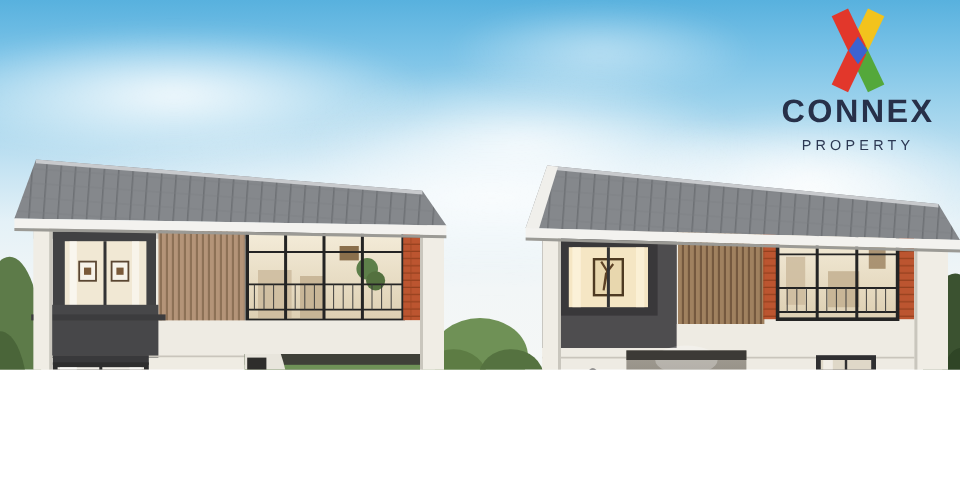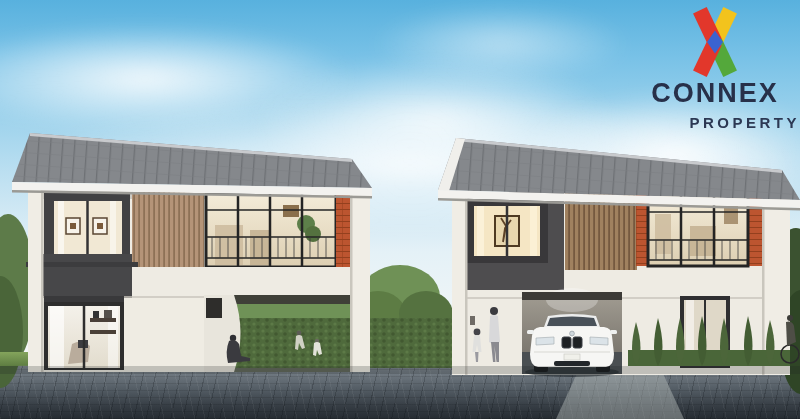--- a/index.html
+++ b/index.html
@@ -1,17 +1,17 @@
 <!DOCTYPE html>
 <html><head>
 <meta charset="utf-8">
 <style>
   html,body{margin:0;padding:0;background:#ffffff;}
   #stage{
-    position:relative;width:800px;height:419px;overflow:hidden;
+    position:relative;width:800px;height:308px;overflow:hidden;
     font-family:"Liberation Sans",sans-serif;
   }
   
   .sky{
     position:absolute;inset:0;z-index:0;
     background:linear-gradient(180deg,
       #58b1de 0%, #79c2e7 14%, #9cd2ec 28%, #c2e2f2 44%,
       #e4f1f7 60%, #f2f6f7 78%, #f5f7f6 100%);
   }
   .cloud{position:absolute;border-radius:50%;filter:blur(9px);z-index:0;}
@@ -33,21 +33,21 @@
       repeating-linear-gradient(102deg, rgba(10,14,18,.22)    0 1px, rgba(10,14,18,0)    1px 12px),
       repeating-linear-gradient(0deg,   rgba(0,0,0,.10)       0 1px, rgba(0,0,0,0)       1px 7px),
       linear-gradient(180deg,#a7adb1 0%,#79828a 22%,#525b63 55%,#343b42 82%,#262c32 100%);
   }
   
   .scene{position:absolute;inset:0;z-index:2;}
   
   .logo{position:absolute;top:6px;left:630px;width:170px;text-align:center;z-index:5;}
   .logo-x{width:92px;height:72px;display:block;margin:0 auto;}
   .logo-name{font-weight:bold;font-size:27px;letter-spacing:2px;color:#273049;line-height:1;margin-top:2px;}
-  .logo-sub{font-weight:bold;font-size:15px;letter-spacing:3.5px;color:#2c3853;margin-top:7px;text-align:right;}
+  .logo-sub{font-weight:normal;font-size:12px;letter-spacing:3.5px;color:#2c3853;margin-top:7px;}
 </style>
 </head>
 <body>
 
 <div id="stage">
 
   <div class="sky"></div>
   <div class="cloud c1"></div>
   <div class="cloud c2"></div>
   <div class="cloud c5"></div>

